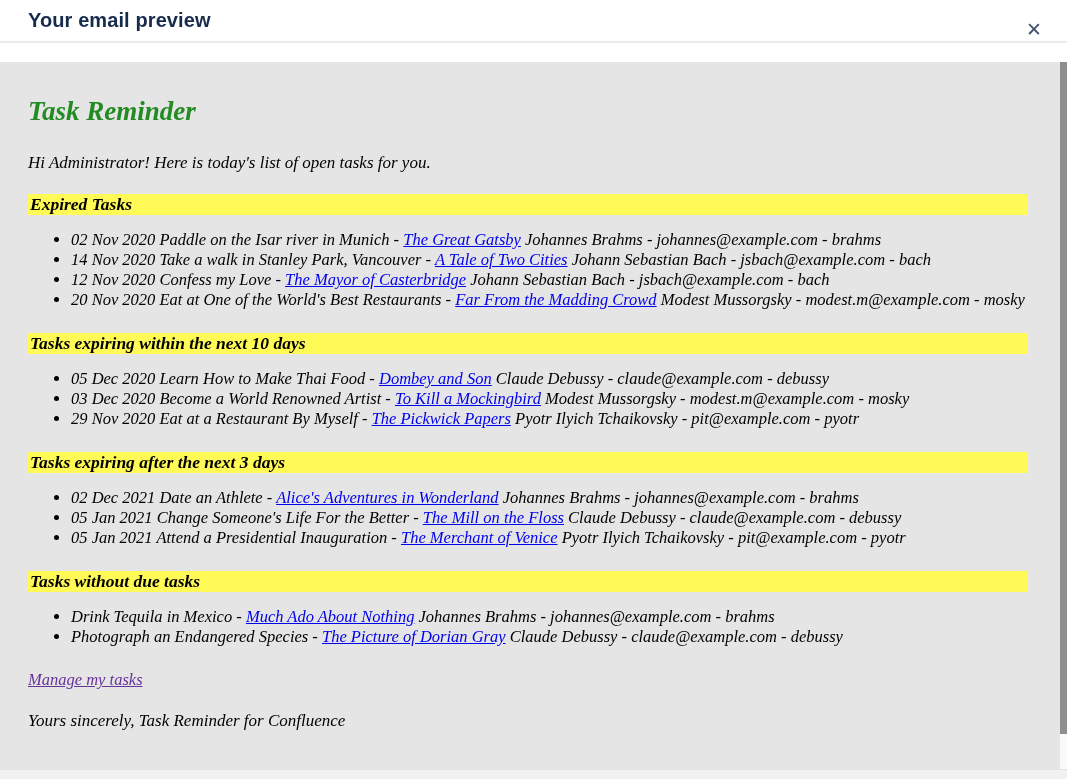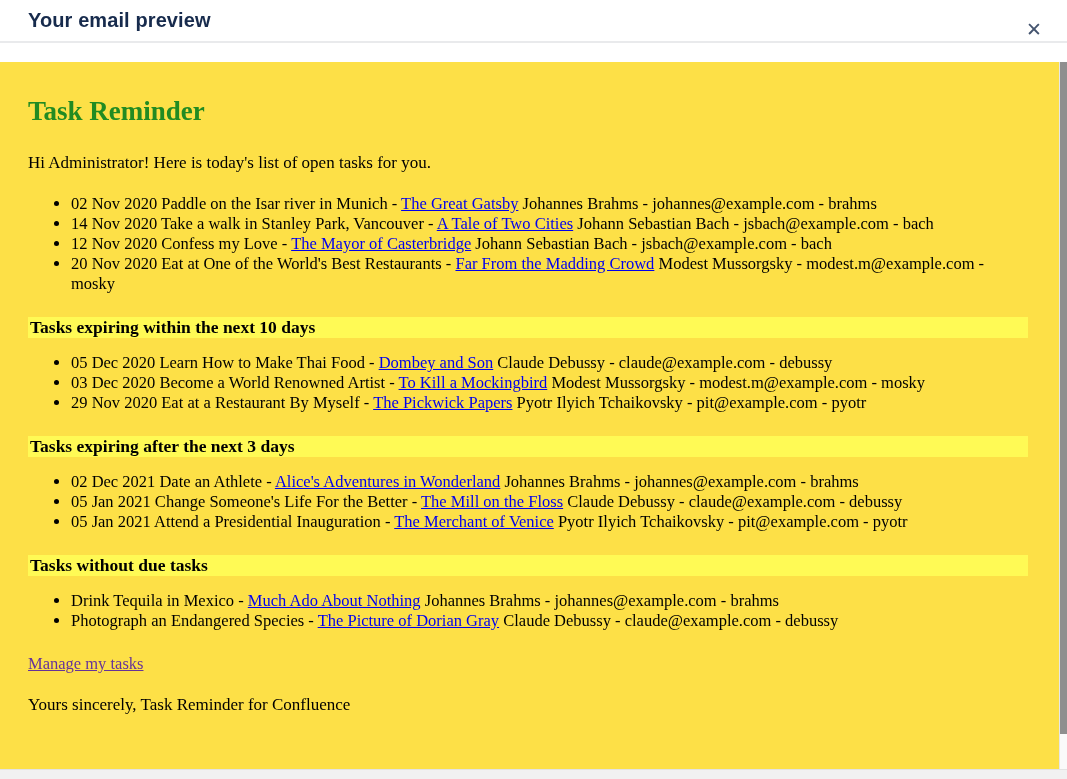--- a/index.html
+++ b/index.html
@@ -36,22 +36,23 @@
     color: #44546f;
     cursor: pointer;
     line-height: 32px; text-align: center;
     padding: 0;
   }
 
   
   .email-area {
     position: absolute;
     top: 62px; left: 0; right: 0; bottom: 10px;
-    background: #fde047;
+    background: #e5e5e5;
     overflow: hidden;
+    font-style: italic;
   }
   .email-content {
     width: 1000px;
     margin-left: 28px;
     font-family: "Liberation Serif", serif;
     color: #000000;
   }
   .email-heading {
     margin: 34px 0 26px 0;
     font-size: 27px;
@@ -129,20 +130,21 @@
   <button class="close-btn">✕</button>
 </header>
 
 <div class="email-area">
   <div class="email-content">
     <h2 class="email-heading">Task Reminder</h2>
     <p class="greeting">Hi Administrator! Here is today's list of open tasks for you.</p>
 
     <div id="sections-root">
   <section>
+    <h3 class="section-bar">Expired Tasks</h3>
     <ul class="task-list">
   <li><span class="pre">02 Nov 2020 Paddle on the Isar river in Munich - </span><a class="book-link" href="#">The Great Gatsby</a><span class="post"> Johannes Brahms - johannes@example.com - brahms</span></li>
 
   <li><span class="pre">14 Nov 2020 Take a walk in Stanley Park, Vancouver - </span><a class="book-link" href="#">A Tale of Two Cities</a><span class="post"> Johann Sebastian Bach - jsbach@example.com - bach</span></li>
 
   <li><span class="pre">12 Nov 2020 Confess my Love - </span><a class="book-link" href="#">The Mayor of Casterbridge</a><span class="post"> Johann Sebastian Bach - jsbach@example.com - bach</span></li>
 
   <li><span class="pre">20 Nov 2020 Eat at One of the World's Best Restaurants - </span><a class="book-link" href="#">Far From the Madding Crowd</a><span class="post"> Modest Mussorgsky - modest.m@example.com - mosky</span></li>
 </ul>
   </section>

